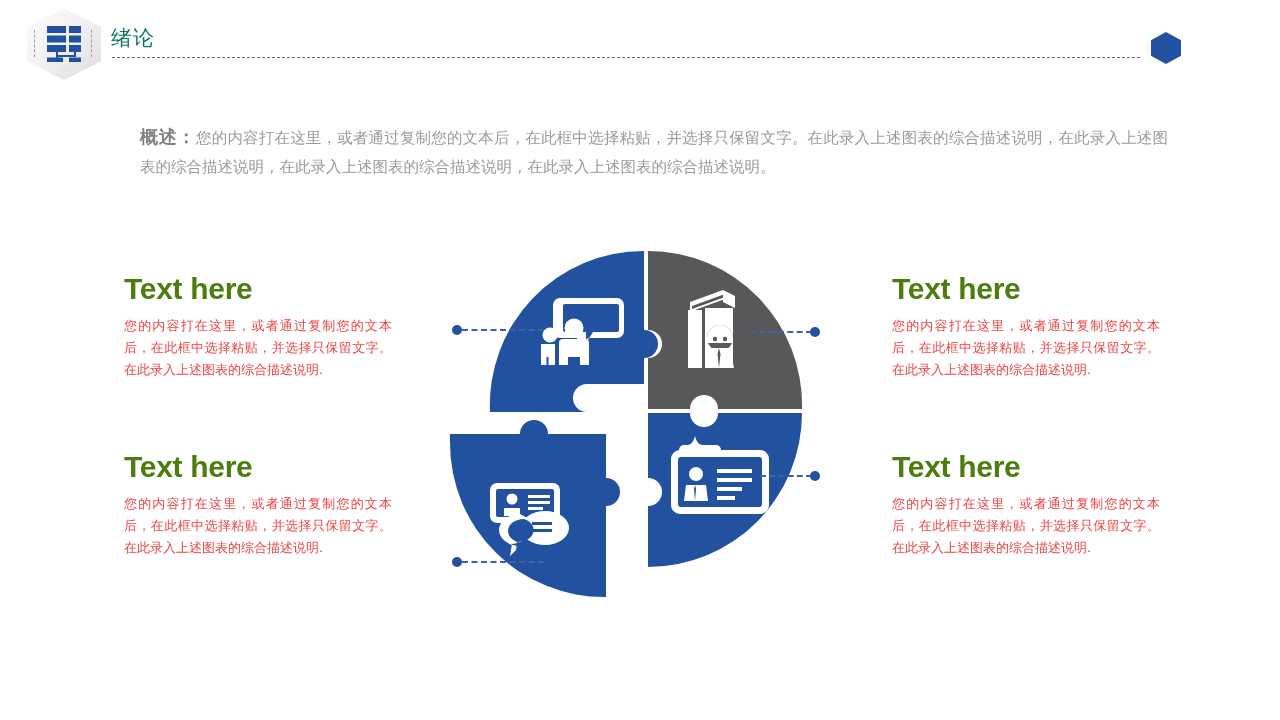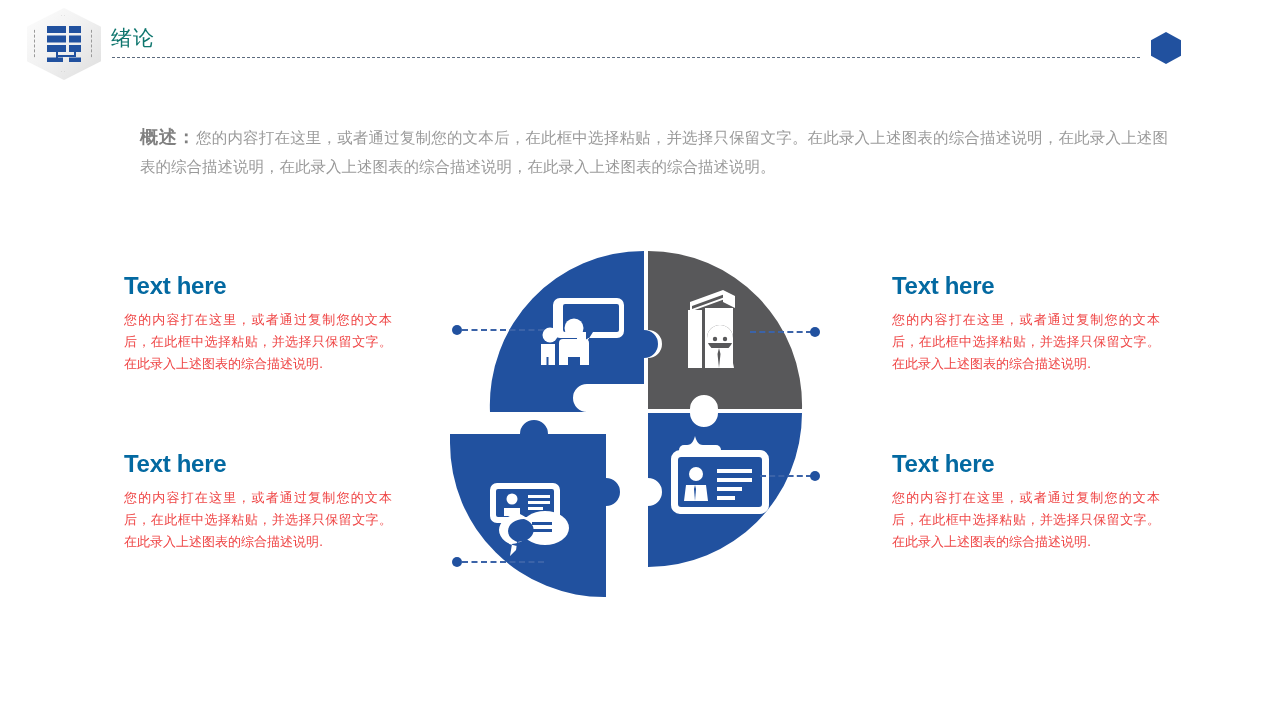--- a/index.html
+++ b/index.html
@@ -91,23 +91,23 @@
   #overview .lead {
     color: #808080;
     font-weight: bold;
     font-size: 18px;
     letter-spacing: 0.5px;
   }
 
   
   .block { position: absolute; width: 268px; }
   .block .heading {
-    font-size: 24px;
+    font-size: 30px;
     font-weight: bold;
-    color: #0369a1;
+    color: #4d7c0f;
     letter-spacing: -0.3px;
     margin: 0 0 9px 0;
     font-family: "Liberation Sans", "DejaVu Sans", sans-serif;
   }
   .block .body {
     font-size: 13px;
     line-height: 22px;
     color: #ef4444;
     font-family: "DejaVu Sans", "Liberation Sans", sans-serif;
     text-align: justify;

